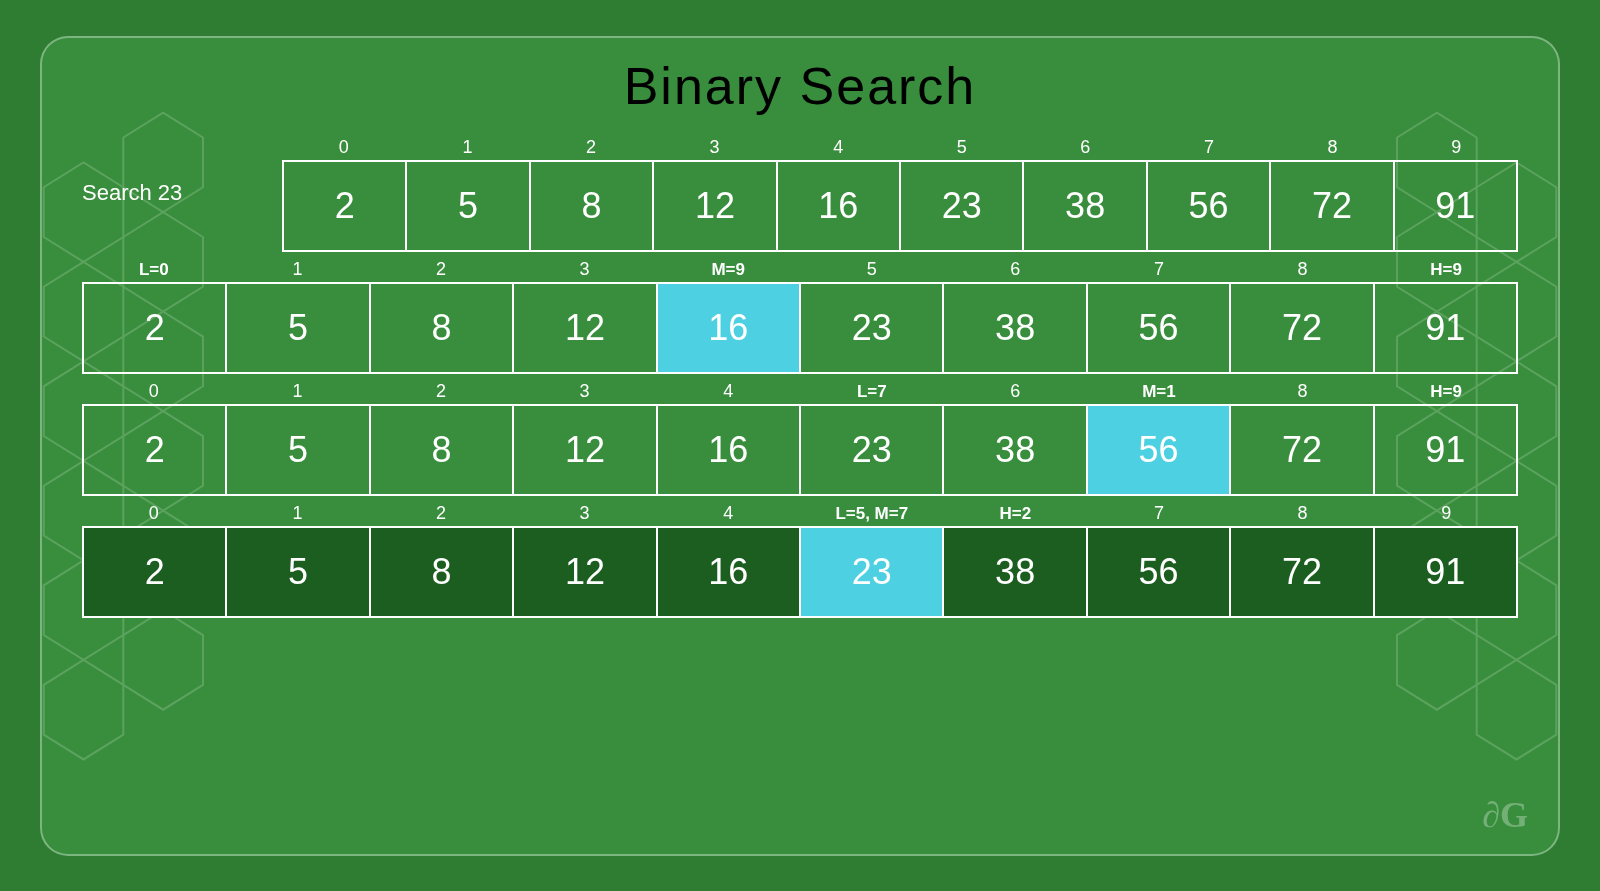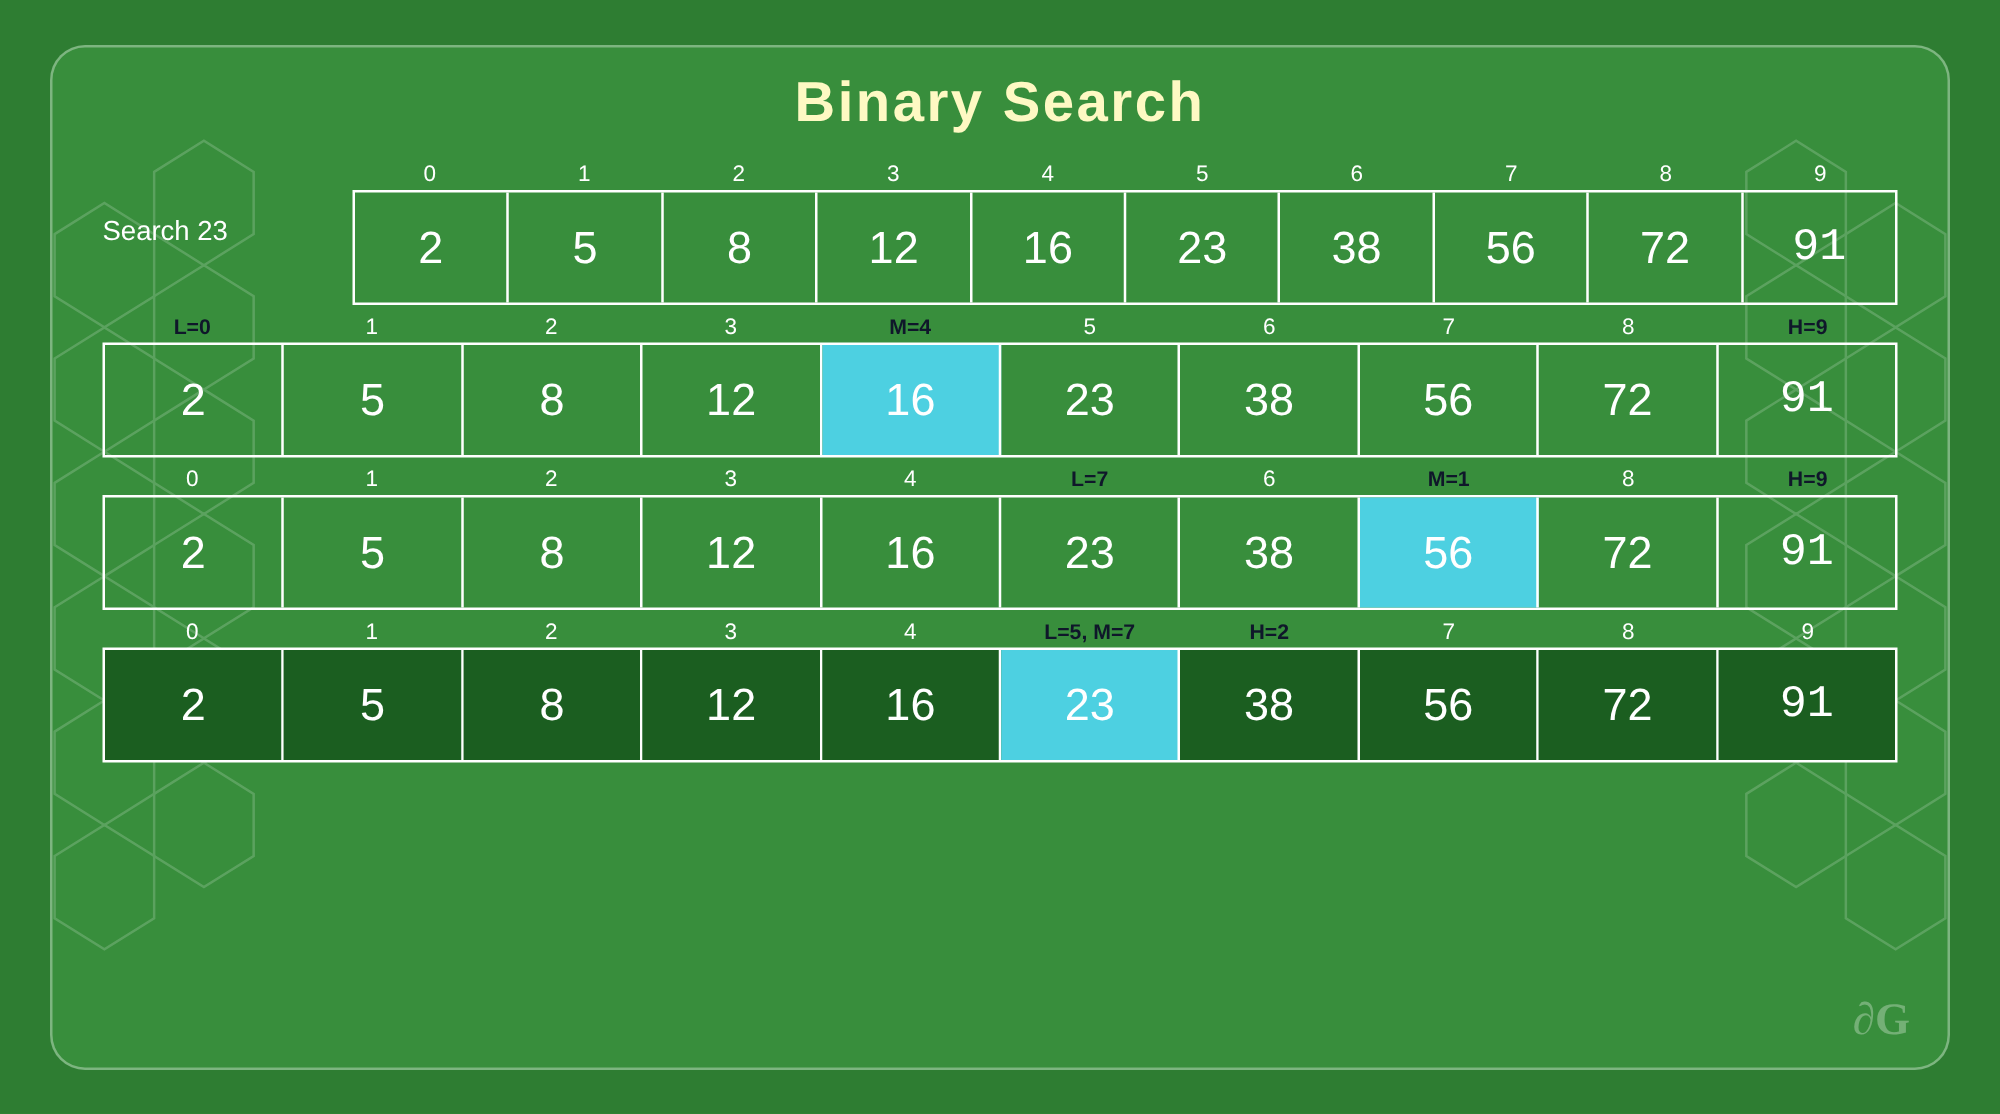--- a/index.html
+++ b/index.html
@@ -29,23 +29,23 @@
     .hex-bg {
       position: absolute;
       top: 0; left: 0; right: 0; bottom: 0;
       pointer-events: none;
       opacity: 0.18;
     }
     .hex-bg svg {
       width: 100%; height: 100%;
     }
     .title {
-      color: #fef9c3;
-      font-size: 45px;
-      font-weight: 700;
+      color: #000000;
+      font-size: 52px;
+      font-weight: 400;
       letter-spacing: 2px;
       margin-bottom: 18px;
       z-index: 1;
     }
     .content-area {
       width: 100%;
       display: flex;
       flex-direction: column;
       gap: 0px;
       z-index: 1;
@@ -84,21 +84,21 @@
       text-align: center;
       color: white;
       font-size: 18px;
       font-weight: 400;
       height: 24px;
       display: flex;
       align-items: flex-end;
       justify-content: center;
     }
     .index-cell.yellow {
-      color: #0f172a;
+      color: #ffffff;
       font-weight: 600;
       font-size: 17px;
     }
     .cells-row {
       display: flex;
       width: 100%;
       border: 2.5px solid white;
     }
     .cell {
       flex: 1;
@@ -107,21 +107,20 @@
       display: flex;
       align-items: center;
       justify-content: center;
       color: white;
       font-size: 36px;
       font-weight: 500;
       background: transparent;
     }
     .cell:last-child {
       border-right: none;
-      font-family: Liberation Mono, monospace;
     }
     .cell.dark {
       background: #1b5e20;
     }
     .cell.highlight {
       background: #4dd0e1;
       color: white;
     }
     .logo {
       position: absolute;
@@ -201,21 +200,21 @@
           </div>
         </div>
       </div>
       <div class="row-block">
         <div class="array-wrapper">
           <div class="index-row">
             <div class="index-cell yellow">L=0</div>
             <div class="index-cell">1</div>
             <div class="index-cell">2</div>
             <div class="index-cell">3</div>
-            <div class="index-cell yellow">M=4</div>
+            <div class="index-cell yellow">M=9</div>
             <div class="index-cell">5</div>
             <div class="index-cell">6</div>
             <div class="index-cell">7</div>
             <div class="index-cell">8</div>
             <div class="index-cell yellow">H=9</div>
           </div>
           <div class="cells-row">
             <div class="cell">2</div>
             <div class="cell">5</div>
             <div class="cell">8</div>

